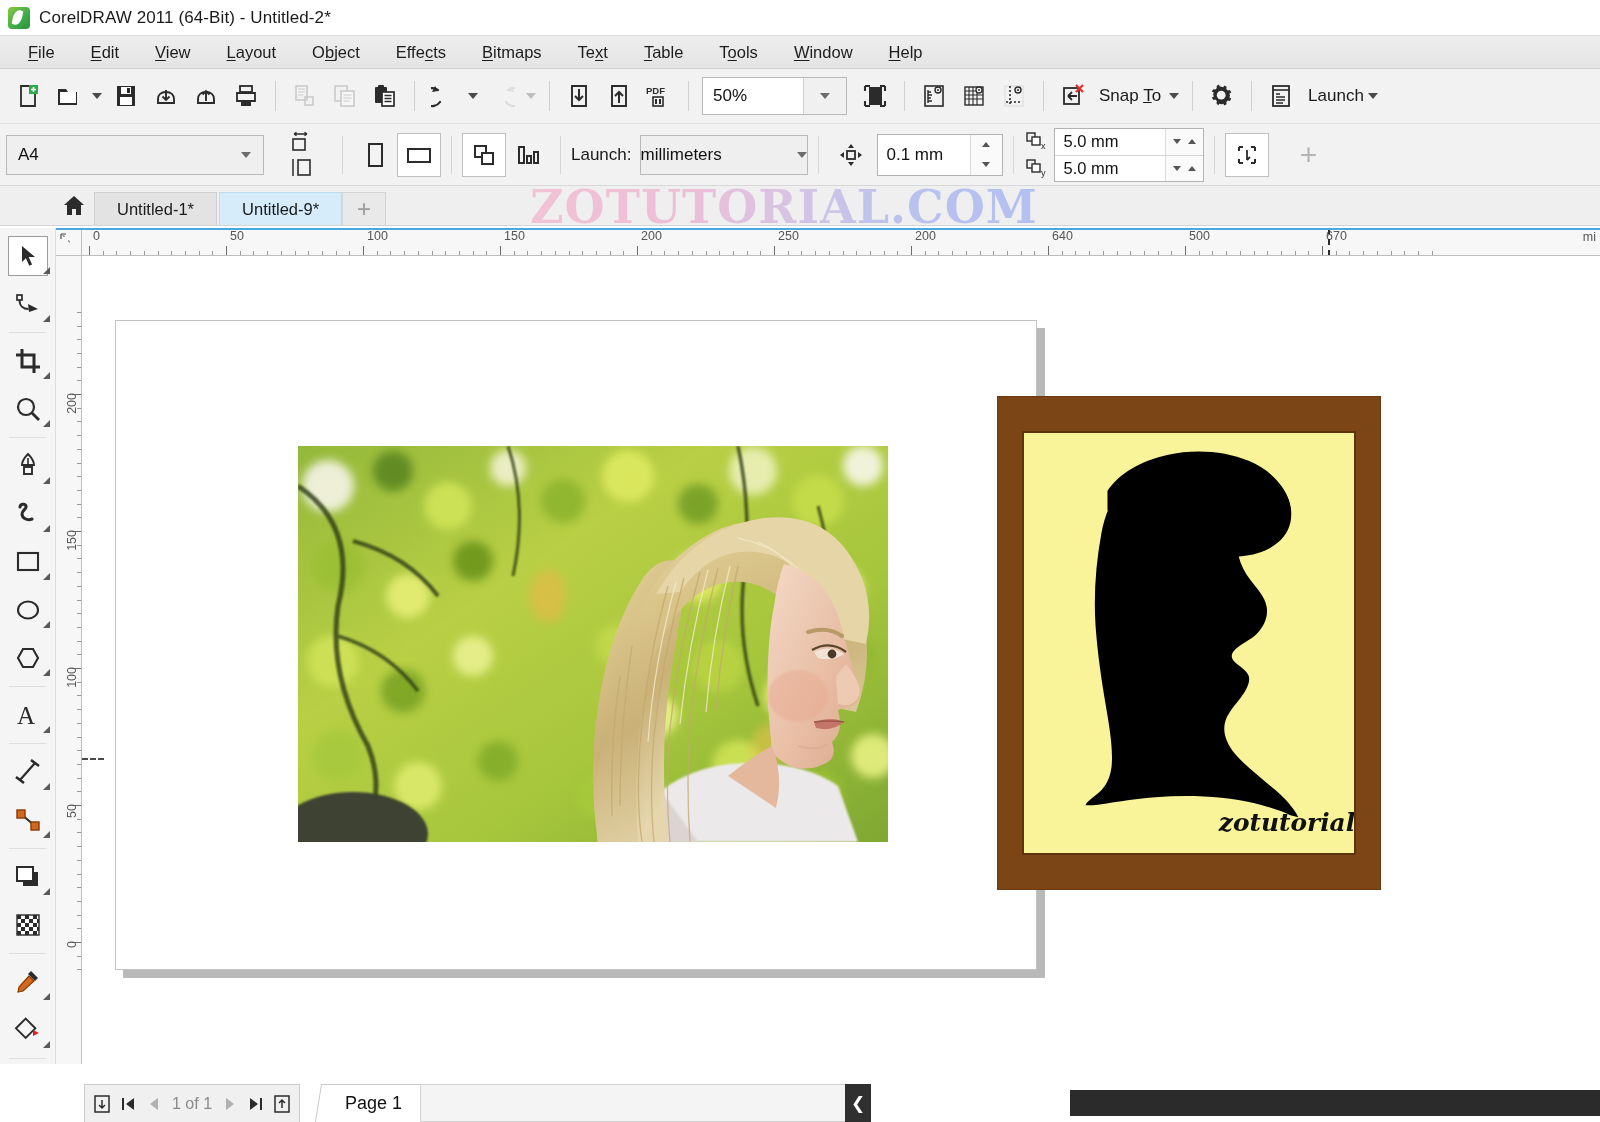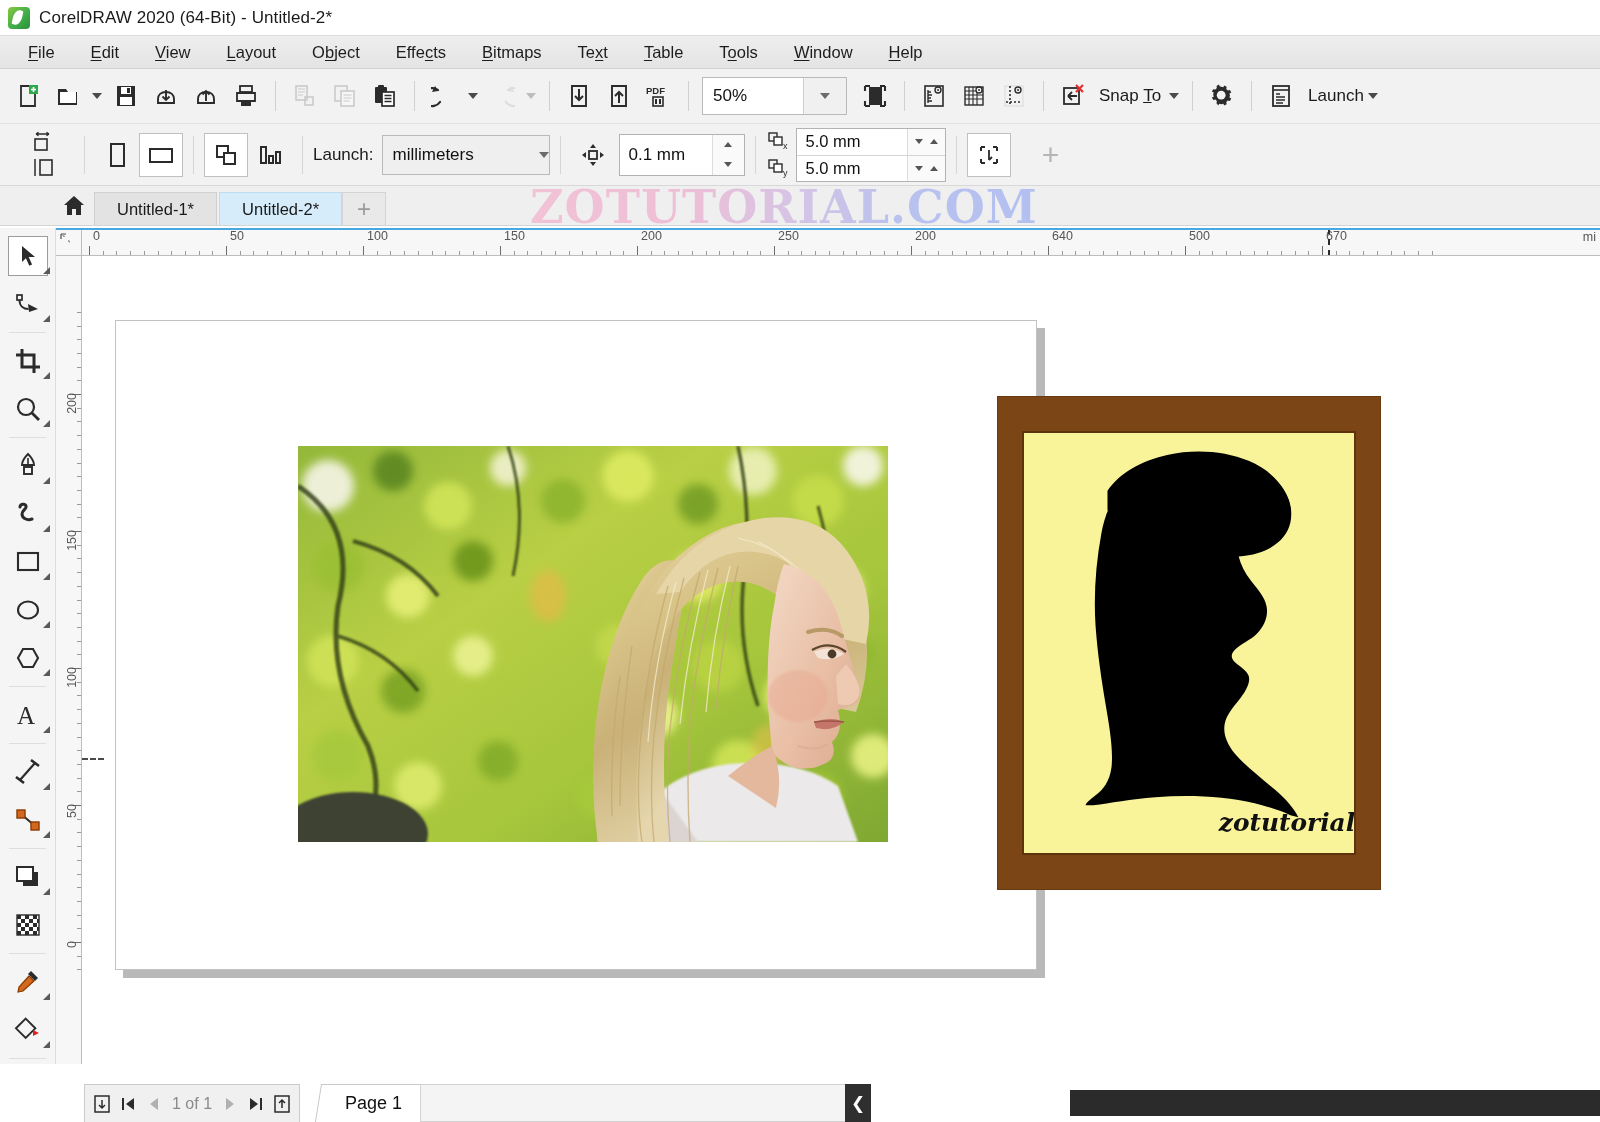--- a/index.html
+++ b/index.html
@@ -109,21 +109,21 @@
   .spin{width:38px;height:100%;display:flex;align-items:center;justify-content:center;gap:7px;border-left:1px solid #dcdcdc;background:#fafafa;}
   .spin .d{width:0;height:0;border-left:4px solid transparent;border-right:4px solid transparent;border-top:5px solid #555;}
   .spin .u{width:0;height:0;border-left:4px solid transparent;border-right:4px solid transparent;border-bottom:5px solid #555;}
   .pb-btn{width:44px;height:44px;display:flex;align-items:center;justify-content:center;border:1px solid transparent;}
   .pb-btn.on{border-color:#c0c0c0;background:#fff;}
   .pb-sep{width:1px;height:38px;background:#d6d6d6;margin:0 10px;}
   .units-lbl{font-size:17px;color:#1a1a1a;margin-right:8px;}
   .units-combo{
     width:168px;height:40px;border:1px solid #b9b9b9;background:#efefef;display:flex;align-items:center;
   }
-  .units-combo span{flex:1;font-size:17px;padding-left:10px;color:#111;}
+  .units-combo span{flex:1;font-size:17px;color:#111;}
   .nudge{
     display:flex;align-items:center;border:1px solid #b3b3b3;background:#fff;height:42px;margin-left:4px;
   }
   .nudge input{border:0;outline:0;width:92px;height:100%;font-size:17px;padding-left:9px;font-family:"Liberation Sans",sans-serif;color:#111;}
   .nudge .vspin{width:32px;height:100%;display:flex;flex-direction:column;background:#fafafa;border-left:1px solid #dcdcdc;}
   .nudge .vspin div{flex:1;display:flex;align-items:center;justify-content:center;}
   .dup-block{display:flex;align-items:center;}
   .dup-icons{display:flex;flex-direction:column;gap:5px;margin-right:4px;}
 
   
@@ -247,21 +247,21 @@
   .blackbar{
     position:absolute;left:1070px;bottom:6px;right:0;height:26px;background:#2b2b2b;
   }
   .lbl-mi{position:absolute;right:4px;top:2px;font-size:12.5px;color:#555;}
 </style>
 </head>
 <body>
 
 <div class="titlebar">
   <div class="app-logo"></div>
-  <div class="title-text">CorelDRAW 2020 (64-Bit) - Untitled-2*</div>
+  <div class="title-text">CorelDRAW 2011 (64-Bit) - Untitled-2*</div>
 </div>
 
 <div class="menubar">
   <div class="menu-item"><u>F</u>ile</div>
   <div class="menu-item"><u>E</u>dit</div>
   <div class="menu-item"><u>V</u>iew</div>
   <div class="menu-item"><u>L</u>ayout</div>
   <div class="menu-item">O<u>b</u>ject</div>
   <div class="menu-item">Effe<u>c</u>ts</div>
   <div class="menu-item"><u>B</u>itmaps</div>
@@ -466,20 +466,26 @@
       </svg>
   </div>
   <div class="launch-lbl">Launch</div>
   <div class="caret">
       <i></i>
     </div>
 </div>
 
 <div class="propbar">
 
+  <div class="page-combo">
+    <span>A4</span>
+    <div class="cb-arrow">
+        <div class="cb-tri"></div>
+      </div>
+  </div>
 
   <div class="dims">
     <div class="dim-icons">
       <svg width="24" height="22" viewBox="0 0 24 22">
           <path d="M4 3h13M4 3l2.5-1.8M4 3l2.5 1.8M17 3l-2.5-1.8M17 3l-2.5 1.8" stroke="#2b2b2b" stroke-width="1.3" fill="none"></path>
           <rect x="3" y="8" width="12" height="11" fill="none" stroke="#2b2b2b" stroke-width="1.6"></rect>
         </svg>
       <svg width="24" height="22" viewBox="0 0 24 22">
           <path d="M3 2v17" stroke="#2b2b2b" stroke-width="1.5"></path>
           <rect x="8" y="3" width="12" height="15" fill="none" stroke="#2b2b2b" stroke-width="1.6"></rect>
@@ -590,21 +596,21 @@
   <div class="pb-btn" style="margin-left:18px;color:#b5b5b5;font-size:30px;align-items:center;justify-content:center;">+</div>
 </div>
 
 <div class="tabbar">
   <div class="home-btn">
     <svg width="26" height="26" viewBox="0 0 26 26">
         <path d="M13 3L3 12h3v10h5v-6h4v6h5V12h3z" fill="#2b2b2b"></path>
       </svg>
   </div>
   <div class="doc-tab" style="margin-left:42px">Untitled-1*</div>
-  <div class="doc-tab active">Untitled-2*</div>
+  <div class="doc-tab active">Untitled-9*</div>
   <div class="tab-plus">+</div>
   <div class="watermark">ZOTUTORIAL.COM</div>
 </div>
 
 <div class="workspace">
 
   <div class="toolbox">
     <div class="tool sel">
         <div class="tool-in">
       <svg width="26" height="26" viewBox="0 0 26 26">

